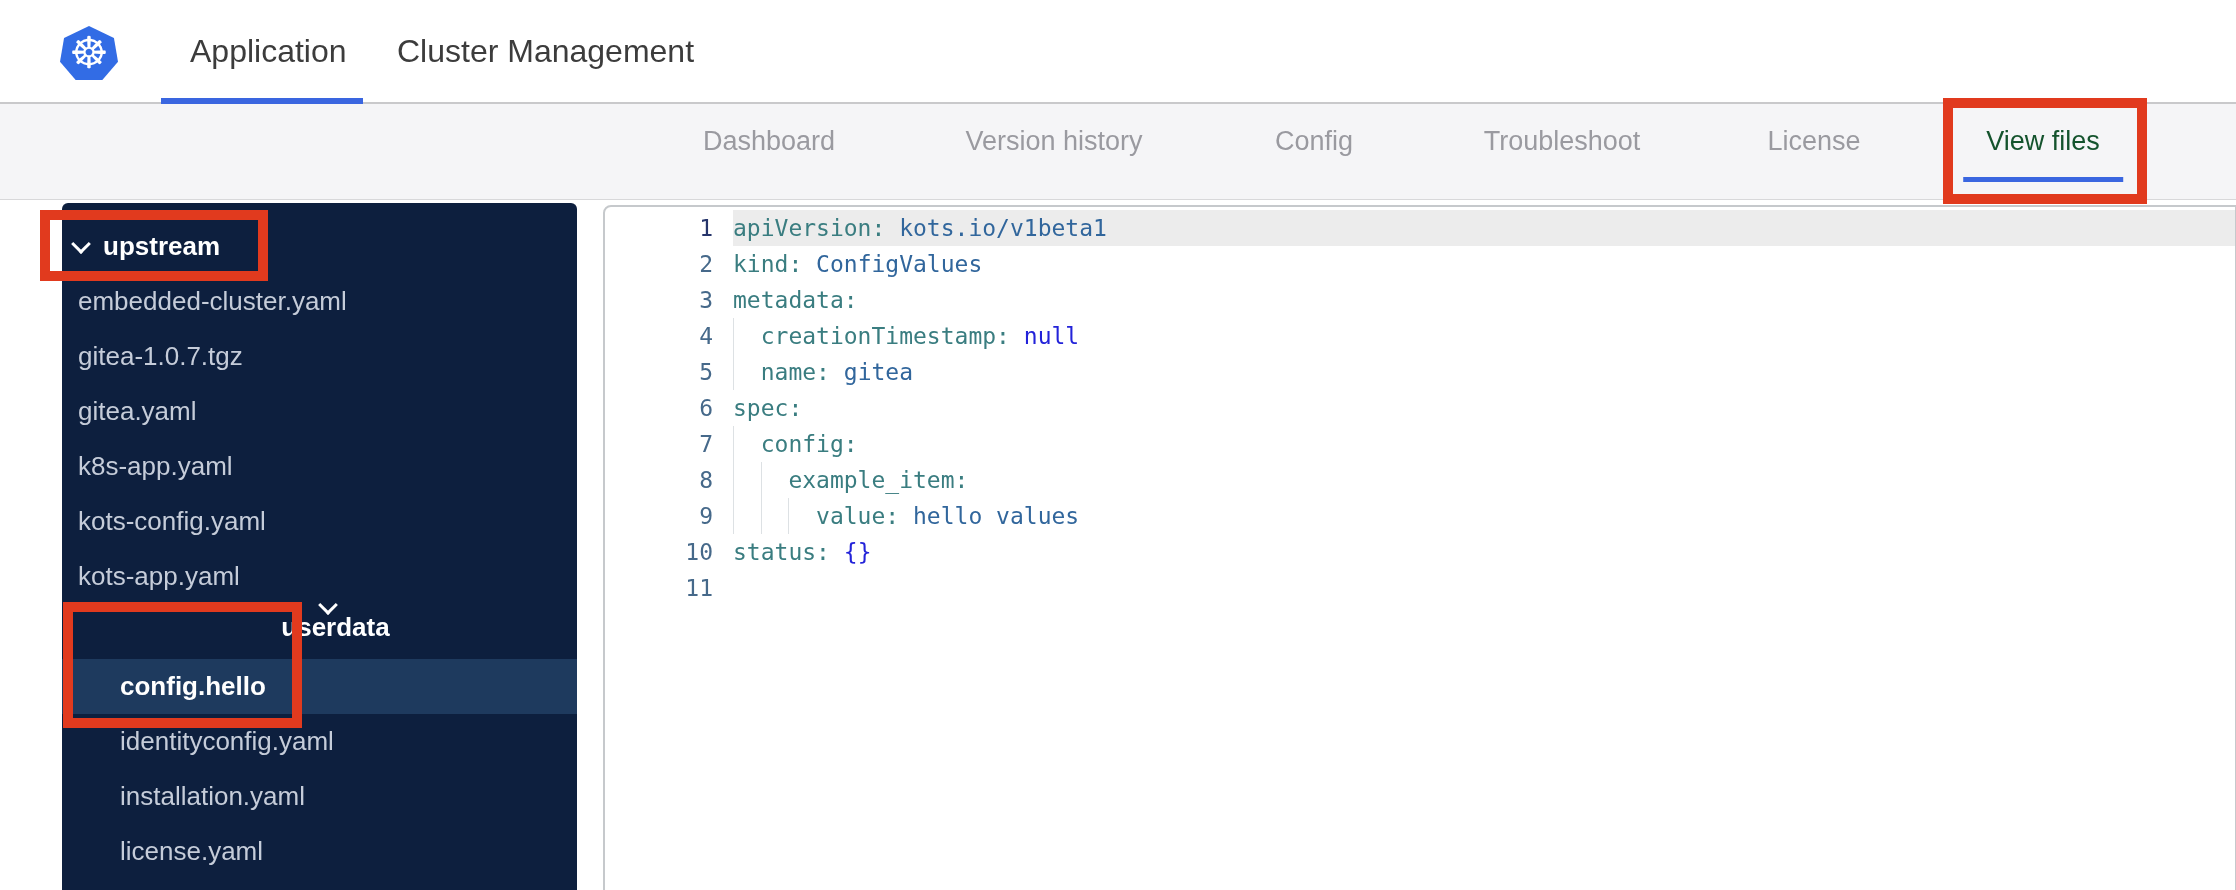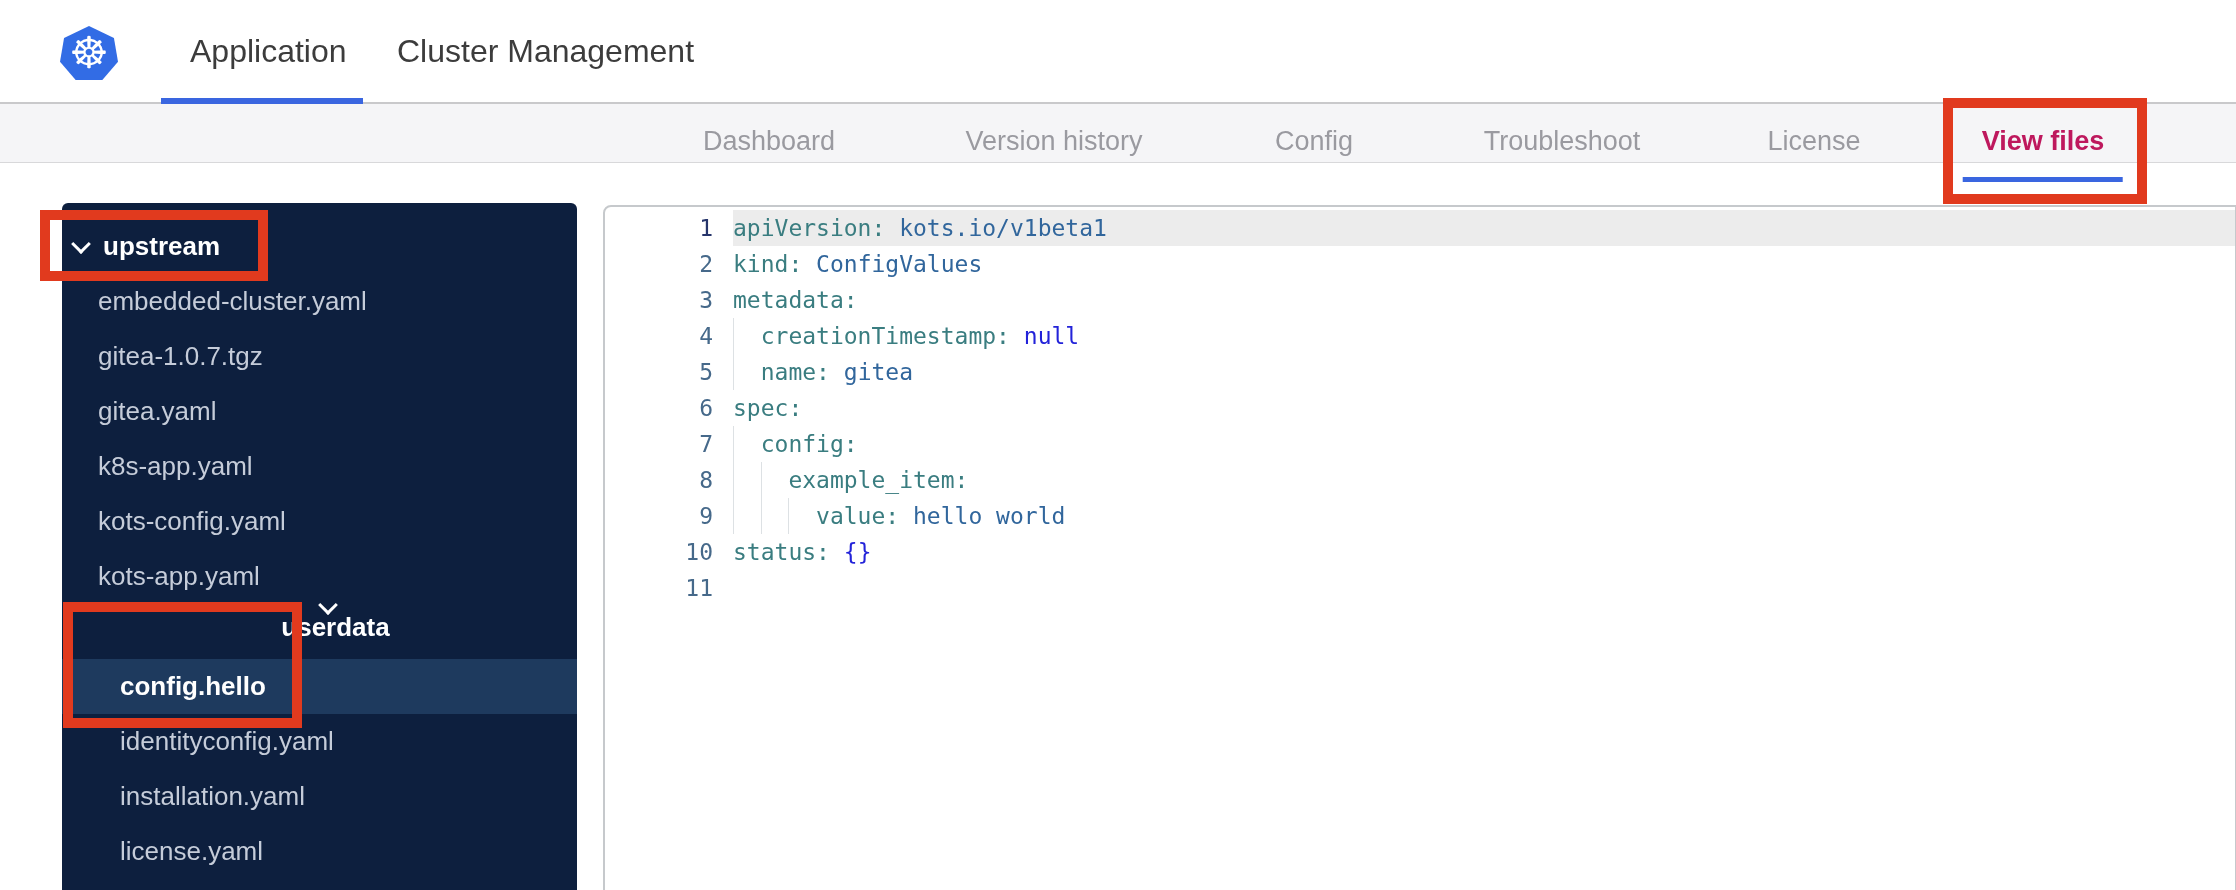--- a/index.html
+++ b/index.html
@@ -24,46 +24,46 @@
   .logo span{color:#fff;font-size:44px;line-height:1;font-family:"DejaVu Sans",sans-serif;}
   .h-tab{
     position:absolute;top:0;height:102px;display:flex;align-items:center;
     font-size:32px;color:#3c3c3c;cursor:pointer;
   }
   .h-tab-underline{
     position:absolute;top:98px;height:6px;background:var(--accent);
   }
   
   .subnav{
-    position:absolute;left:0;top:104px;width:100%;height:59px;
+    position:absolute;left:0;top:104px;width:100%;height:96px;
     background:#f5f5f7;border-bottom:1px solid #d8d8da;box-sizing:border-box;
   }
   .nav-tab{
     position:absolute;top:0;height:77px;line-height:75px;transform:translateX(-50%);
     font-size:27px;color:#9a9aa0;white-space:nowrap;cursor:pointer;
   }
-  .nav-tab.active{color:#be185d;font-weight:bold;}
+  .nav-tab.active{color:#14532d;}
   .nav-tab.active::after{
     content:"";position:absolute;left:50%;transform:translateX(-50%);
     bottom:-1px;width:160px;height:5px;background:var(--accent);
   }
   
   .sidebar{
     position:absolute;left:62px;top:203px;width:515px;height:870px;
     background:var(--sidebar-bg);border-radius:6px 6px 0 0;
     padding-top:16px;box-sizing:border-box;overflow:hidden;
   }
   .tree-row{
     position:relative;height:55px;display:flex;align-items:center;
     font-size:26px;color:var(--sidebar-text);cursor:pointer;box-sizing:border-box;
   }
   .tree-row.folder{font-weight:bold;color:#ffffff;}
   .tree-row.selected{background:var(--sidebar-selected);color:#ffffff;font-weight:bold;}
   .tree-row.lv1.folder{padding-left:12px;}
-  .tree-row.lv1.file{padding-left:36px;}
+  .tree-row.lv1.file{padding-left:16px;}
   .tree-row.lv2.folder{padding-left:32px;flex-direction:column;}
   .tree-row.lv2.file{padding-left:58px;}
   .chev{
     width:11px;height:11px;border-right:3px solid #fff;border-bottom:3px solid #fff;
     transform:rotate(45deg);margin:-6px 15px 0 0;flex:0 0 auto;
   }
   
   .editor{
     position:absolute;left:603px;top:205px;width:1634px;height:690px;
     background:#ffffff;border:2px solid #c6c9cc;border-radius:8px 0 0 0;
@@ -187,21 +187,21 @@
     <div class="cline">
       <div class="gutter">7</div>
       <div class="codecell"><span class="ind" style="width: 2ch;"></span><span class="tok-key">config:</span></div>
     </div>
     <div class="cline">
       <div class="gutter">8</div>
       <div class="codecell"><span class="ind" style="width: 4ch;"></span><span class="tok-key">example_item:</span></div>
     </div>
     <div class="cline">
       <div class="gutter">9</div>
-      <div class="codecell"><span class="ind" style="width: 6ch;"></span><span class="tok-key">value:</span><span class="tok-val"> hello world</span></div>
+      <div class="codecell"><span class="ind" style="width: 6ch;"></span><span class="tok-key">value:</span><span class="tok-val"> hello values</span></div>
     </div>
     <div class="cline">
       <div class="gutter">10</div>
       <div class="codecell"><span class="tok-key">status:</span><span class="tok-kw"> {}</span></div>
     </div>
     <div class="cline">
       <div class="gutter">11</div>
       <div class="codecell"></div>
     </div>
   </div>

